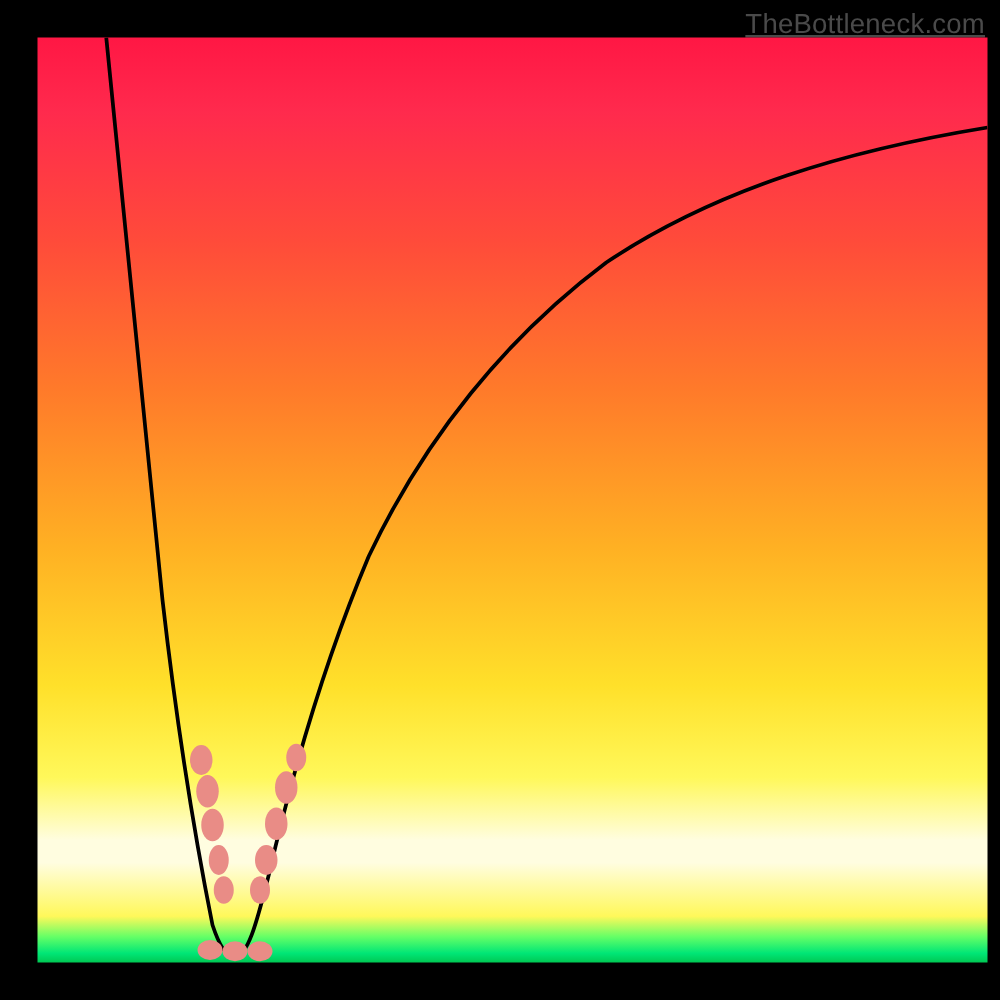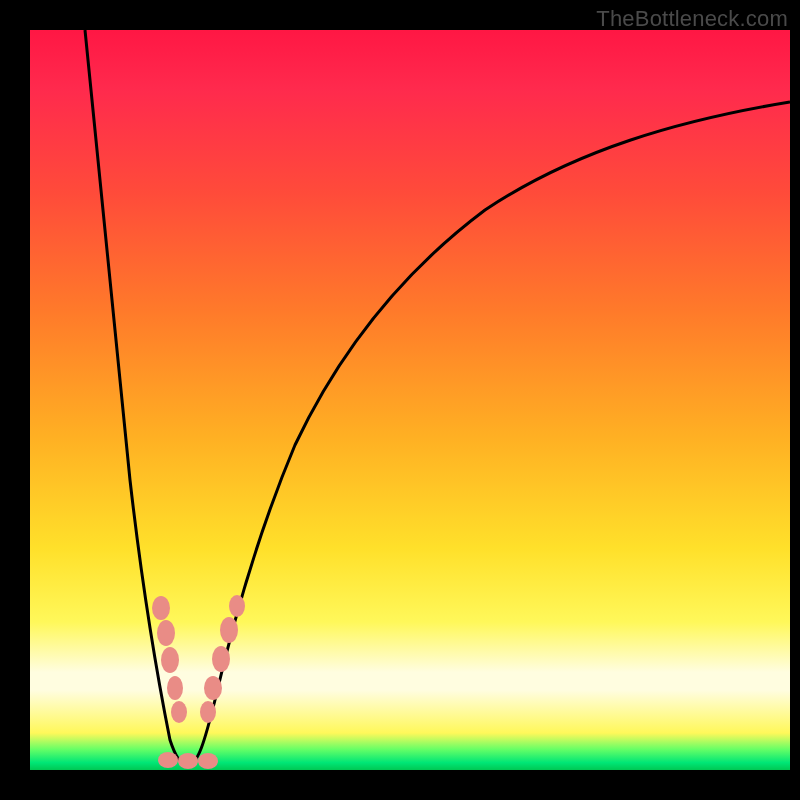--- a/index.html
+++ b/index.html
@@ -43,20 +43,21 @@
   }
   .watermark {
     position: absolute;
     top: 6px;
     right: 12px;
     color: #4a4a4a;
     font-size: 22px;
     font-weight: 500;
     letter-spacing: 0.2px;
     user-select: none;
+    text-decoration: underline;
   }
   svg.curve {
     position: absolute;
     left: 0;
     top: 0;
     width: 760px;
     height: 740px;
   }
   .bead {
     fill: #e98c86;

